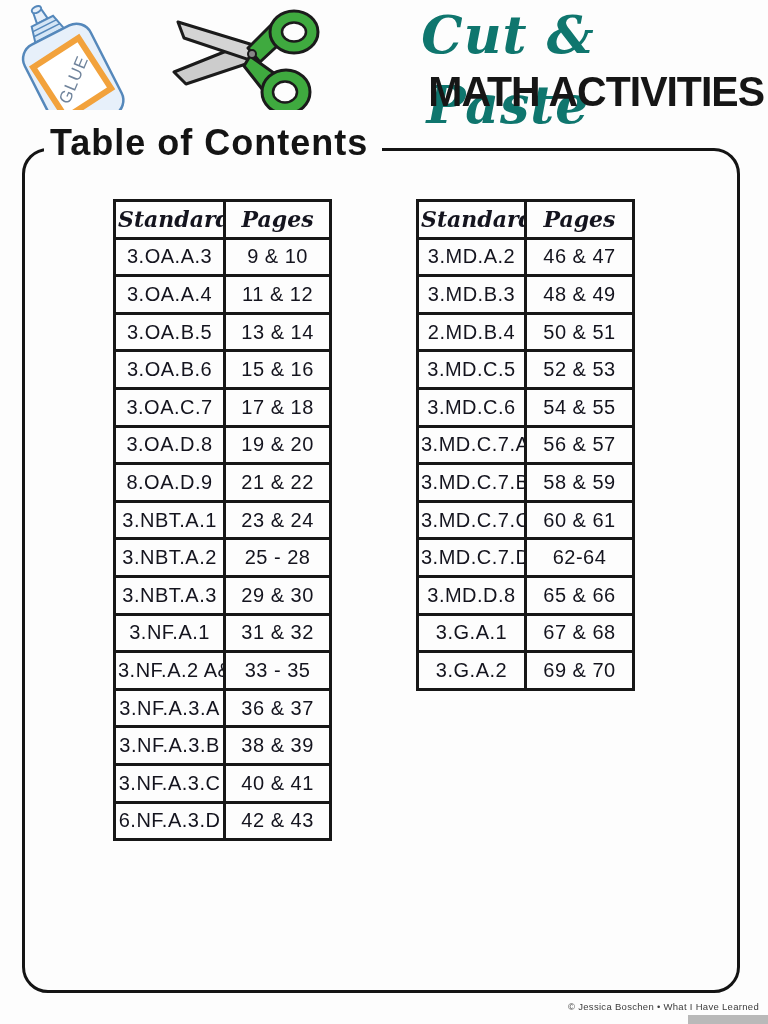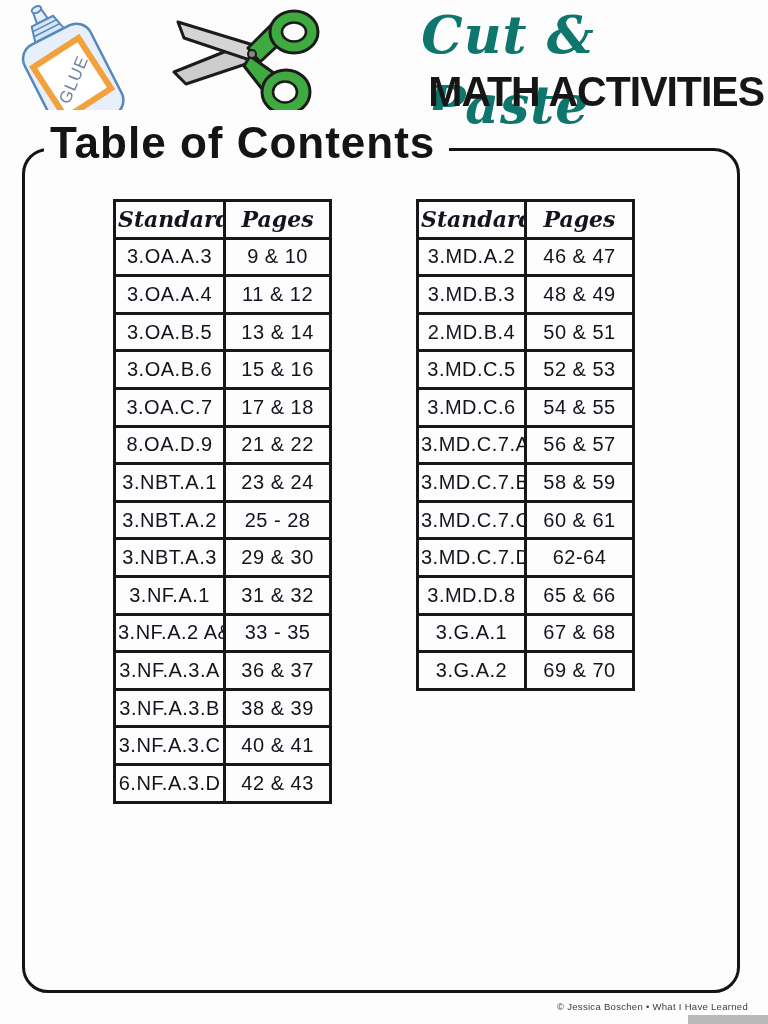--- a/index.html
+++ b/index.html
@@ -27,21 +27,21 @@
     font-family:"Liberation Sans", sans-serif; font-weight:800;
     font-size:41px; line-height:48px; letter-spacing:-1px; color:#161616;
     transform:scaleY(1.05); transform-origin:top right;
   }
 
   
   .toc-heading {
     position:absolute; left:44px; top:110px; z-index:2;
     background:#fdfdfd; padding:0 14px 0 6px;
     font-family:"Liberation Sans", sans-serif; font-weight:700;
-    font-size:44px; line-height:66px; letter-spacing:1px; color:#141414;
+    font-size:36px; line-height:66px; letter-spacing:1px; color:#141414;
   }
   .toc-box {
     position:absolute; left:22px; top:148px; width:718px; height:845px;
     border:3px solid #141414; border-radius:26px; z-index:1;
     background:transparent;
   }
 
   
   table.std {
     position:absolute; z-index:3;
@@ -61,21 +61,21 @@
     font-family:"Liberation Sans", sans-serif; font-weight:400;
     font-size:20px; color:#14141e; letter-spacing:0.5px;
   }
   #table-left  { left:113px; top:199px; width:219px; }
   #table-right { left:416px; top:199px; width:219px; }
   #table-left  col.c1 { width:51%; } #table-left  col.c2 { width:49%; }
   #table-right col.c1 { width:50%; } #table-right col.c2 { width:50%; }
 
   
   .credit {
-    position:absolute; right:20px; top:1001px; z-index:2;
+    position:absolute; right:9px; top:1001px; z-index:2;
     font-family:"Liberation Sans", sans-serif; font-size:9.5px;
     color:#3c3c3c; letter-spacing:0.3px;
   }
   .corner-artifact {
     position:absolute; right:0; bottom:0; width:80px; height:9px;
     background:#b9b9b9; z-index:1;
   }
 </style>
 </head>
 <body>
@@ -149,20 +149,24 @@
         </tr>
       <tr>
           <td>3.OA.B.6</td>
           <td>15 &amp; 16</td>
         </tr>
       <tr>
           <td>3.OA.C.7</td>
           <td>17 &amp; 18</td>
         </tr>
       <tr>
+          <td>3.OA.D.8</td>
+          <td>19 &amp; 20</td>
+        </tr>
+      <tr>
           <td>8.OA.D.9</td>
           <td>21 &amp; 22</td>
         </tr>
       <tr>
           <td>3.NBT.A.1</td>
           <td>23 &amp; 24</td>
         </tr>
       <tr>
           <td>3.NBT.A.2</td>
           <td>25 - 28</td>

